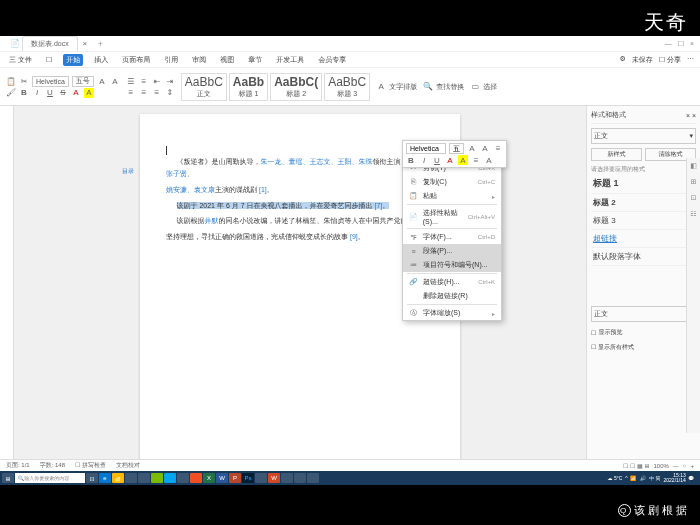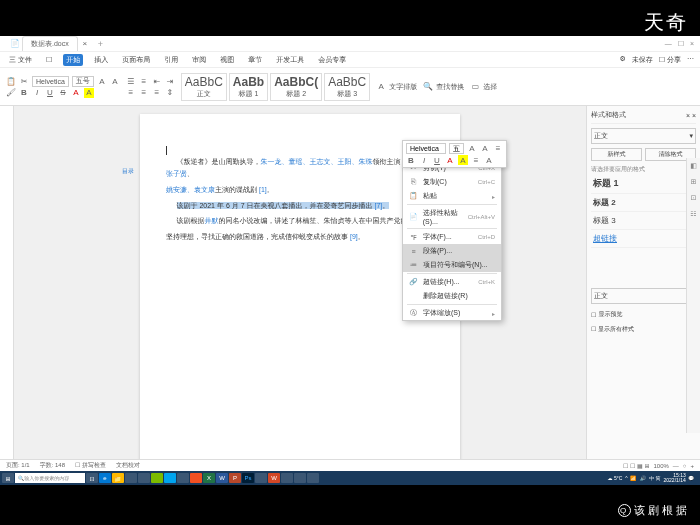--- a/index.html
+++ b/index.html
@@ -228,20 +228,24 @@
           <span>↲</span>
         </div>
       <div class="sp-style">
           <span class="name">标题 3</span>
           <span>↲</span>
         </div>
       <div class="sp-style">
           <span class="name" style="color:#2b7cd3;text-decoration:underline">超链接</span>
           <span>a</span>
         </div>
+      <div class="sp-style">
+          <span class="name">默认段落字体</span>
+          <span>a</span>
+        </div>
       <div class="sp-sel" style="margin-top:40px">
           <span>正文</span>
           <span>▾</span>
         </div>
       <div class="sp-check">
           <span>☐</span>
           <span>显示预览</span>
         </div>
       <div class="sp-check">
           <span>☐ 显示所有样式</span>

